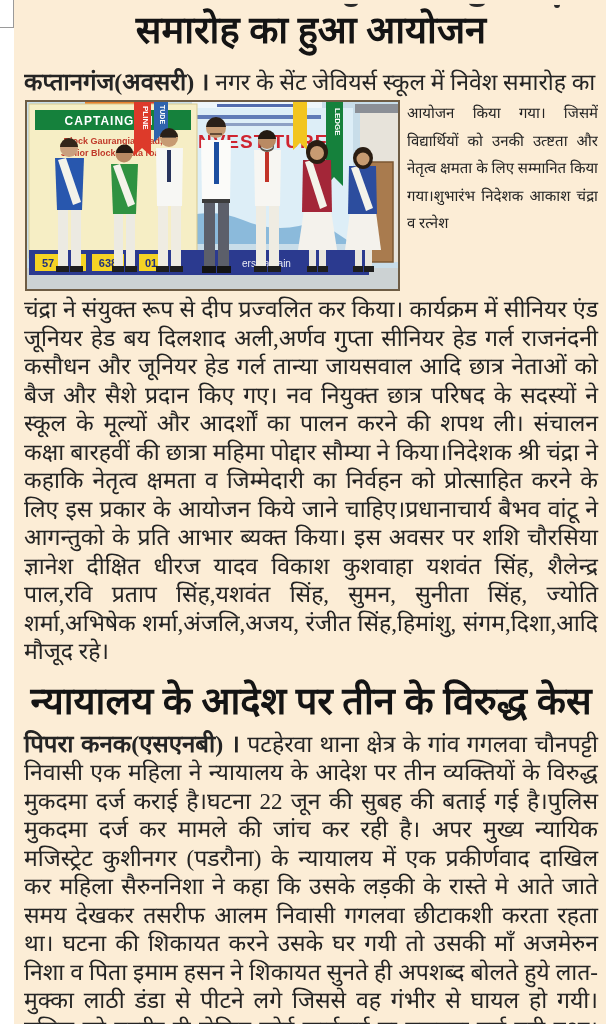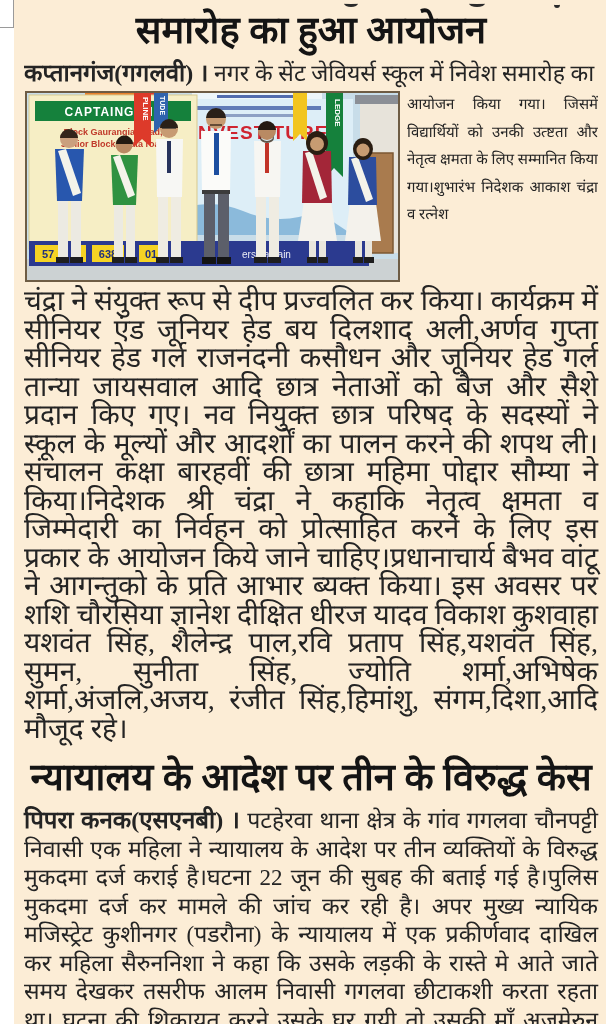--- a/index.html
+++ b/index.html
@@ -9,48 +9,48 @@
   .col-rule-v{position:absolute;left:13px;top:0;width:1px;height:28px;background:#9a9a9a;}
   .col-rule-h{position:absolute;left:0;top:27px;width:14px;height:1px;background:#9a9a9a;}
   .paper{position:absolute;left:14px;top:0;width:592px;height:1024px;background:#fcedd6;overflow:hidden;}
   .content{position:relative;padding:3px 8px 0 10px;color:#242424;}
   .frag{position:absolute;height:4px;border-bottom:3px solid #2a2a2a;border-radius:0 0 60% 60%;}
   .frag.f1{left:330px;top:0;width:14px;}
   .frag.f2{left:455px;top:0;width:16px;}
   .frag.f3{left:540px;top:1px;width:6px;}
   h1,h2{margin:0;text-align:center;font-weight:bold;color:#141414;
         font-size:38px;line-height:50px;letter-spacing:0;}
-  h1{margin-top:2px;margin-bottom:3px;}
+  h1{margin-top:2px;margin-bottom:12px;}
   h2{margin-top:9px;margin-bottom:4px;text-align:center;}
   .lede{margin:0;font-size:23px;line-height:31px;text-align:justify;white-space:nowrap;overflow:hidden;}
   .dateline{font-weight:bold;font-size:24px;}
   .row{display:flex;gap:7px;margin:2px 0 0 1px;align-items:flex-start;}
   .photo-frame{flex:none;width:371px;height:187px;border:2px solid #6e5c44;background:#c8dde9;overflow:hidden;}
   .side-col{flex:1;font-size:15px;line-height:27.5px;text-align:justify;overflow:hidden;height:192px;}
-  p.bodytext{margin:4px 0 0 0;font-size:28px;line-height:28.5px;text-align:justify;}
+  p.bodytext{margin:4px 0 0 0;font-size:23px;line-height:28.5px;text-align:justify;}
   p.bodytext2{margin:2px 0 0 0;font-size:23px;line-height:28.5px;text-align:justify;}
   svg text{font-family:"Liberation Sans","DejaVu Sans",sans-serif;}
 </style>
 </head>
 <body>
 
 <div class="page">
   <div class="col-rule-v"></div>
   <div class="col-rule-h"></div>
 
   <div class="paper">
     <div class="frag f1"></div>
     <div class="frag f2"></div>
     <div class="frag f3"></div>
 
     <div class="content">
 
       <h1>समारोह का हुआ आयोजन</h1>
 
-      <p class="lede"><b class="dateline">कप्तानगंज(गगलवी) ।</b><span> नगर के सेंट जेवियर्स स्कूल में निवेश समारोह का</span></p>
+      <p class="lede"><b class="dateline">कप्तानगंज(अवसरी) ।</b><span> नगर के सेंट जेवियर्स स्कूल में निवेश समारोह का</span></p>
 
       <div class="row">
 
         <div class="photo-frame">
           <svg width="371" height="187" viewBox="0 0 371 187">
 
             <rect x="0" y="0" width="371" height="187" fill="#c8dde9"></rect>
             <rect x="0" y="166" width="371" height="21" fill="#ccd2d3"></rect>
 
             <rect x="58" y="0" width="56" height="7" fill="#e8822d"></rect>

